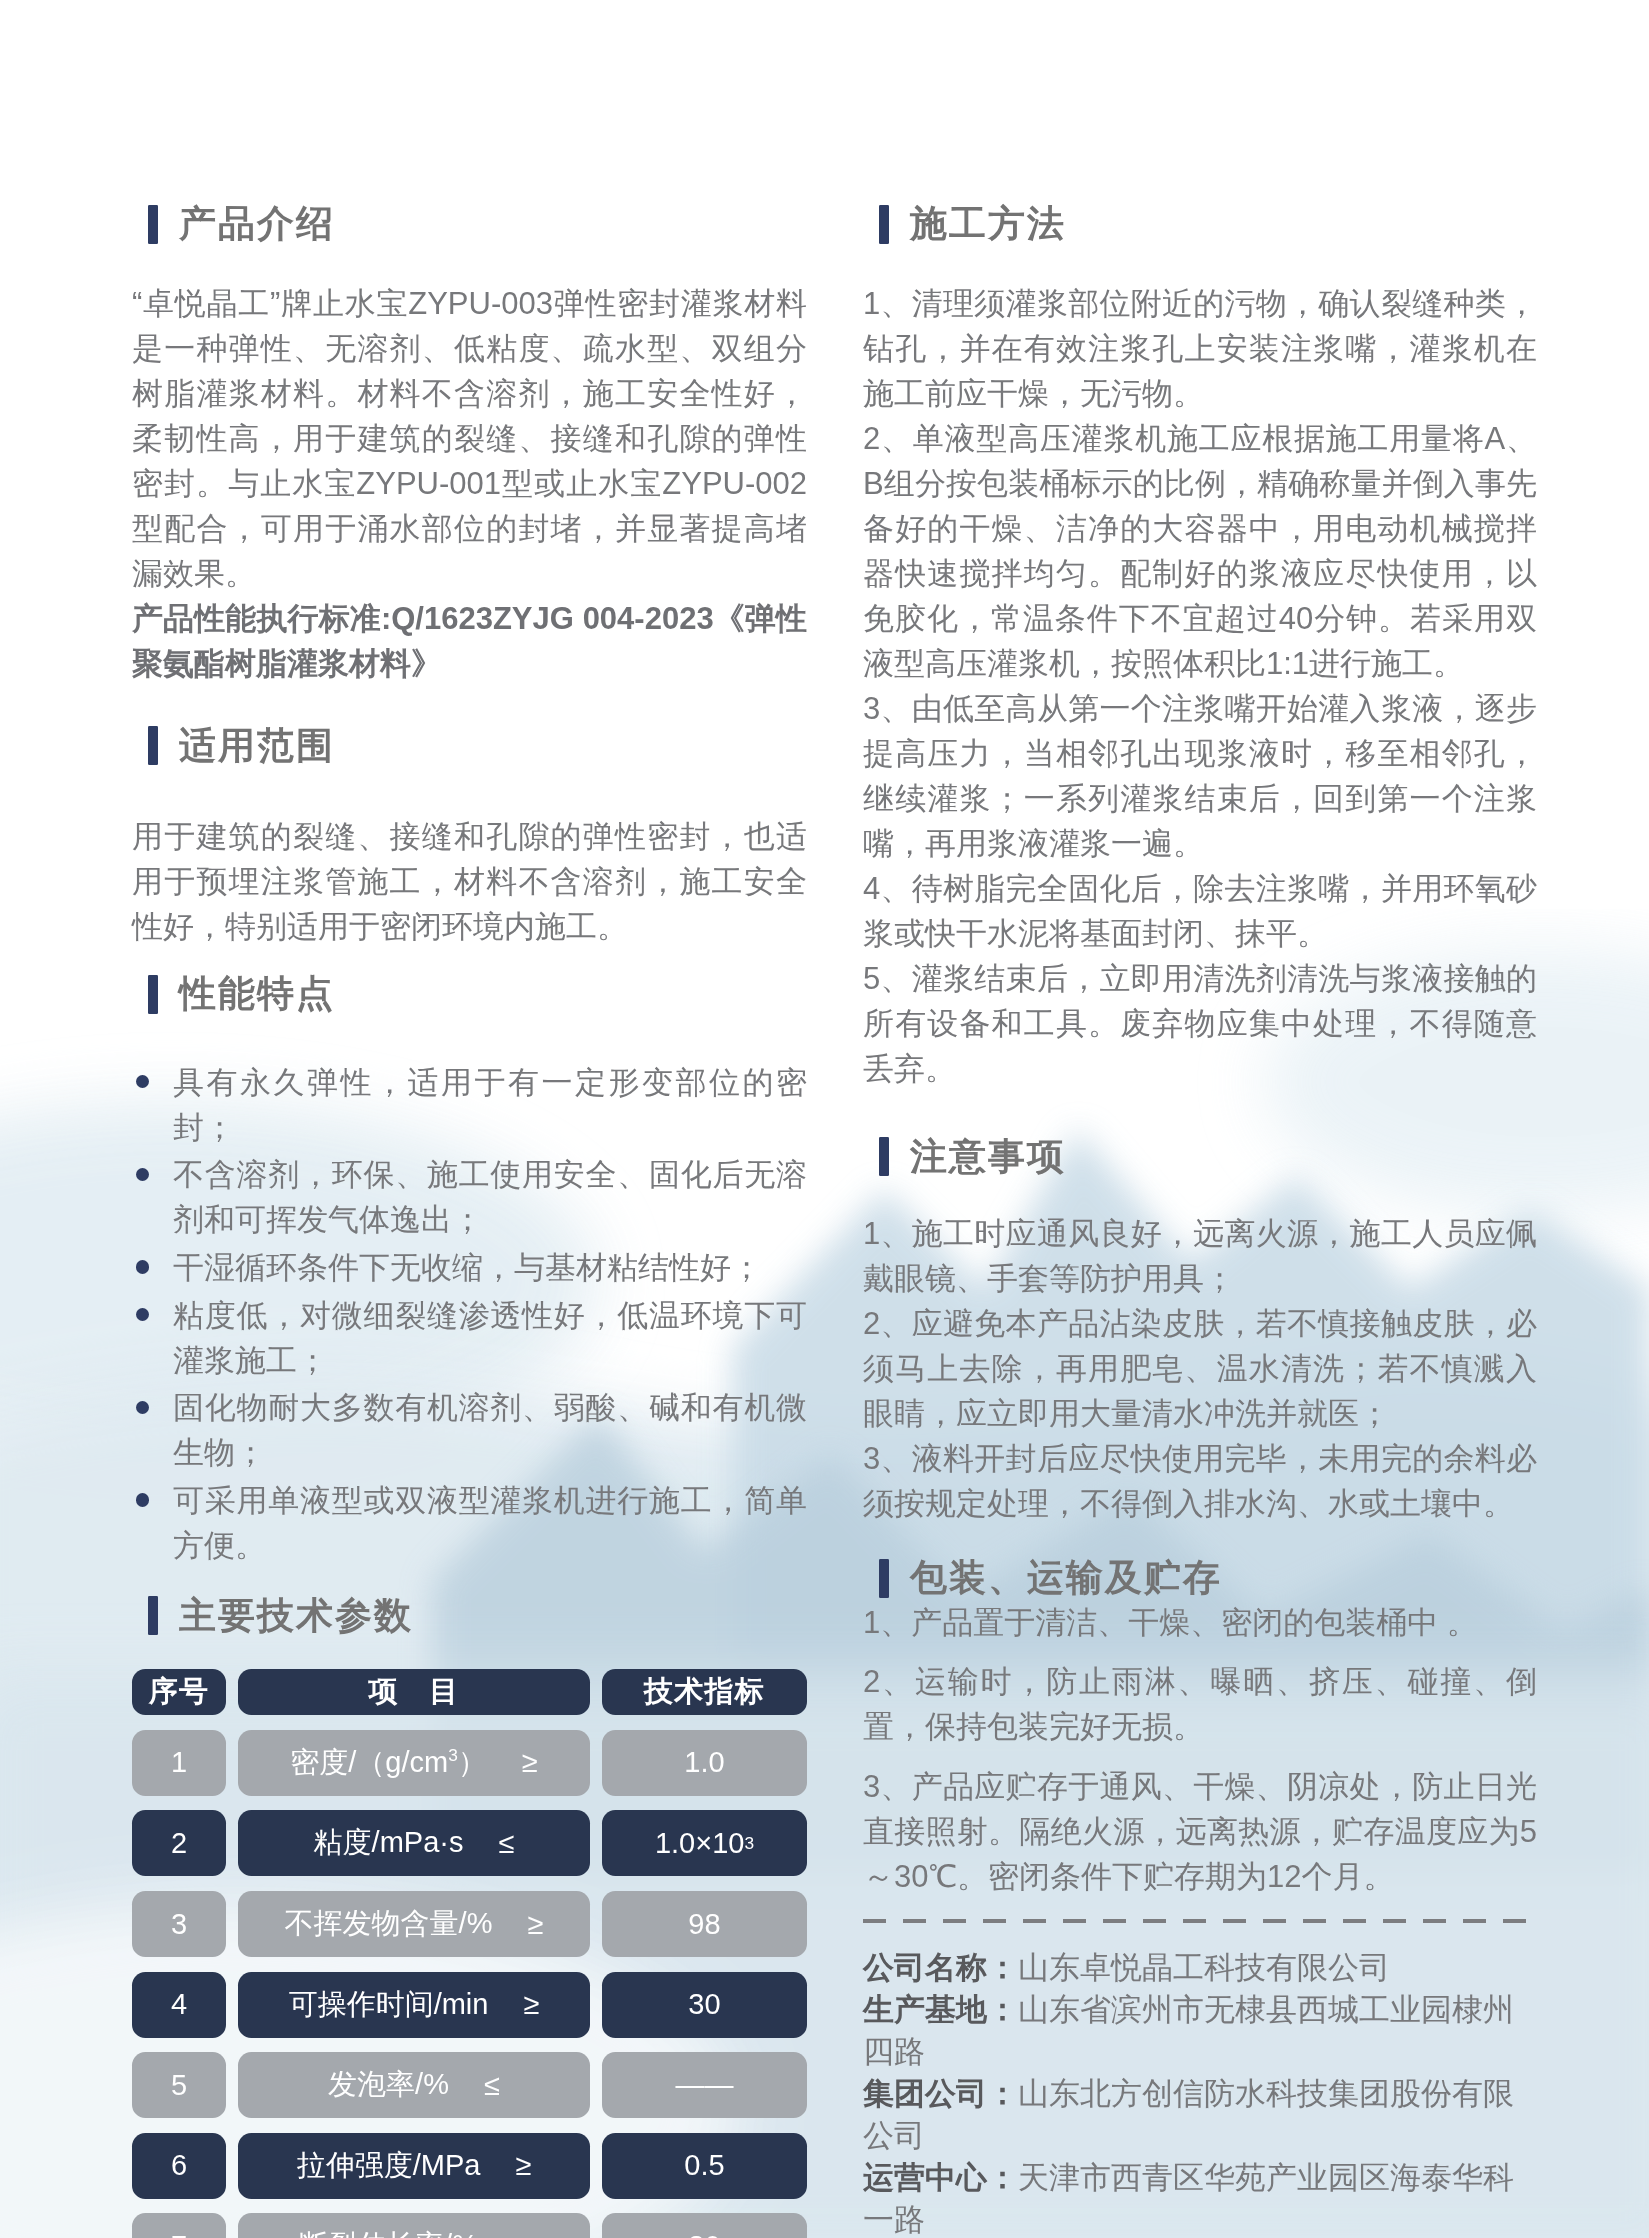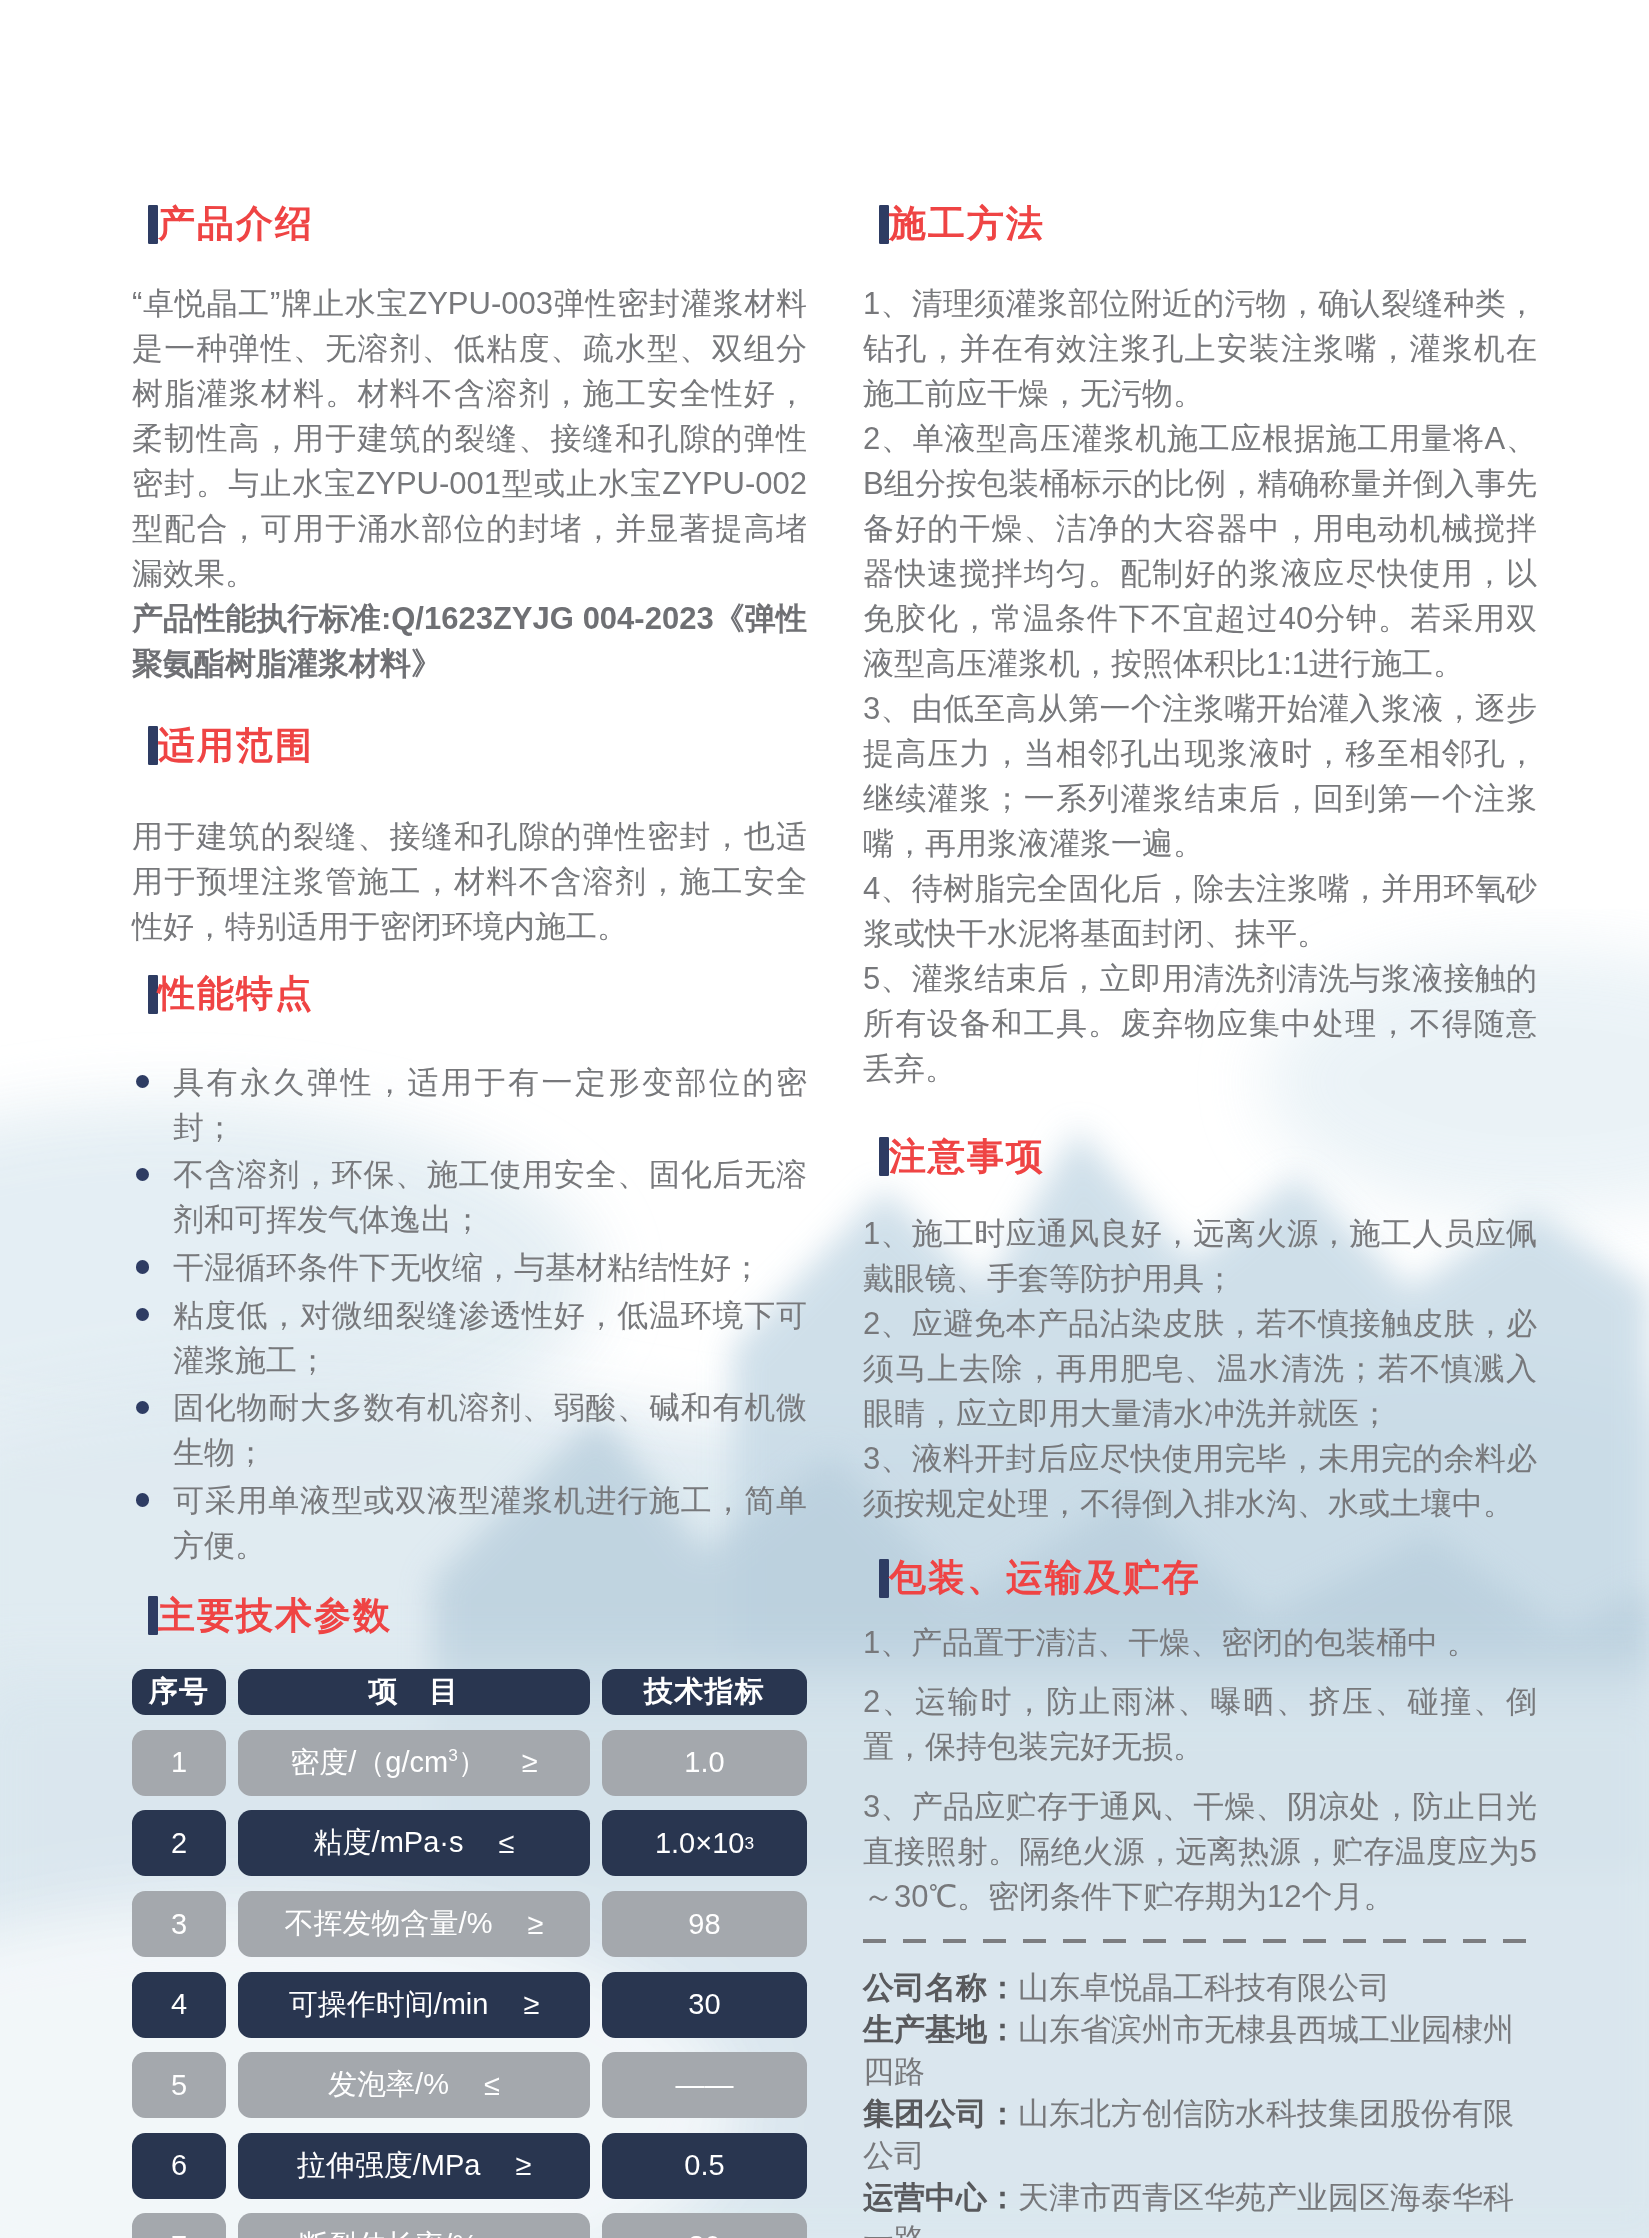--- a/index.html
+++ b/index.html
@@ -9,21 +9,21 @@
     background:#ffffff;
     font-family:"Liberation Sans", sans-serif;
     color:#77787b;
     overflow:hidden;
   }
   .bg-art { position:absolute; left:0; top:909px; width:1650px; height:1330px; z-index:0; }
   .col { position:absolute; top:203px; z-index:1; }
   .col-left  { left:132px;  width:675px; }
   .col-right { left:863px; width:674px; }
 
-  .sec { display:flex; align-items:center; gap:0; color:#ef4444; font-size:37px; font-weight:bold; letter-spacing:2px; line-height:1.15;padding-left:16px; }
+  .sec { display:flex; align-items:center; gap:21px; color:#737373; font-size:37px; font-weight:bold; letter-spacing:2px; line-height:1.15;padding-left:16px; }
   .sec .bar { width:10px; height:39px; background:#2e3c63; border-radius:1.3px; flex:none; }
 
   .body-text { font-size:31px; line-height:45px; text-align:justify; color:#77787b; }
   .intro-body { margin-top:35px; }
   .intro-standard { font-weight:bold; color:#6f7074; }
   .scope-sec { margin-top:39px; }
   .scope-body { margin-top:47px; }
   .features-sec { margin-top:24px; }
 
   .bullets { list-style:none; margin-top:44px; }
@@ -36,21 +36,21 @@
   .cell.head { height:46px; background:#293650; font-weight:bold; letter-spacing:1.3px; }
   .cell.item-cell { gap:35px; }
   .row-gray { background:#a4a8ad; }
   .row-navy { background:#293650; }
   sup { font-size:17.3px; vertical-align:super; line-height:0; }
 
   .method-list { margin-top:35px; }
   .notes-sec { margin-top:45px; }
   .notes-list { margin-top:33px; }
   .packing-sec { margin-top:31px; }
-  .packing-list { margin-top:20px; }
+  .packing-list { }
   .packing-list p { margin-bottom:14.6px; }
 
   .divider { margin-top:20px; height:4px; background:repeating-linear-gradient(90deg,#7c7d80 0 22.6px,transparent 22.6px 40px); }
 
   .company { margin-top:24px; font-size:31px; line-height:42px; }
   .company p { text-align:left; }
   .company .lbl { font-weight:bold; color:#58595c; }
   .company .val { color:#77787b; }
   .company .phone-val { font-weight:bold; color:#58595c; margin-right:29px; }
 </style>

